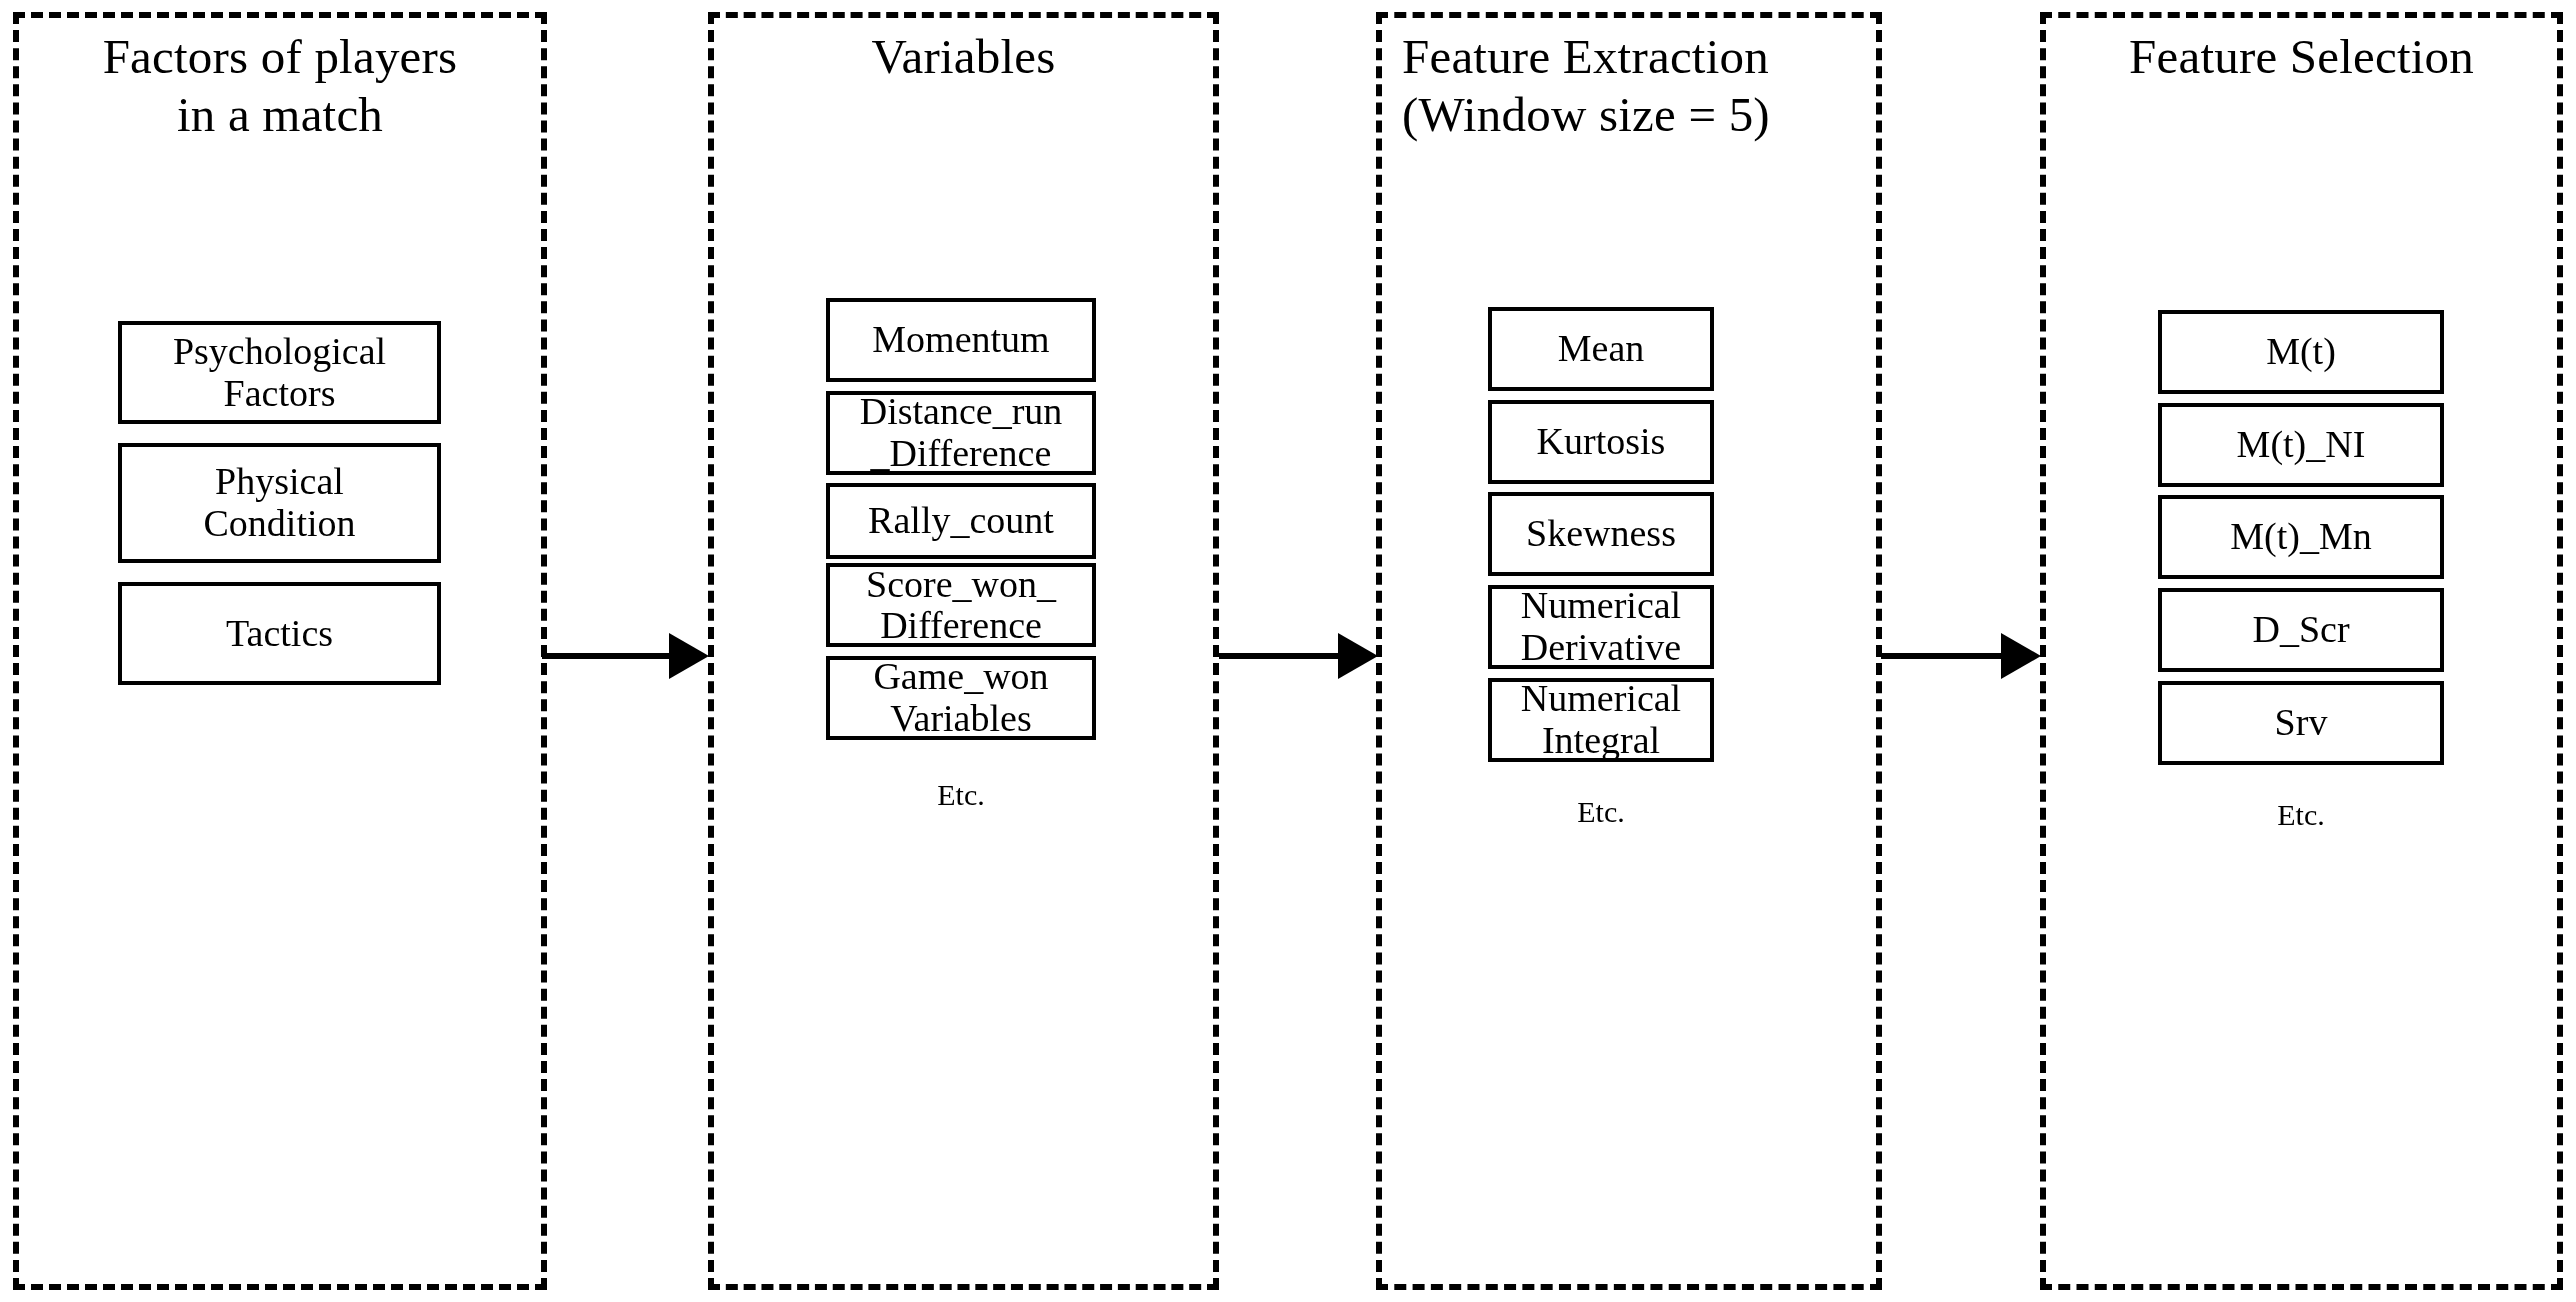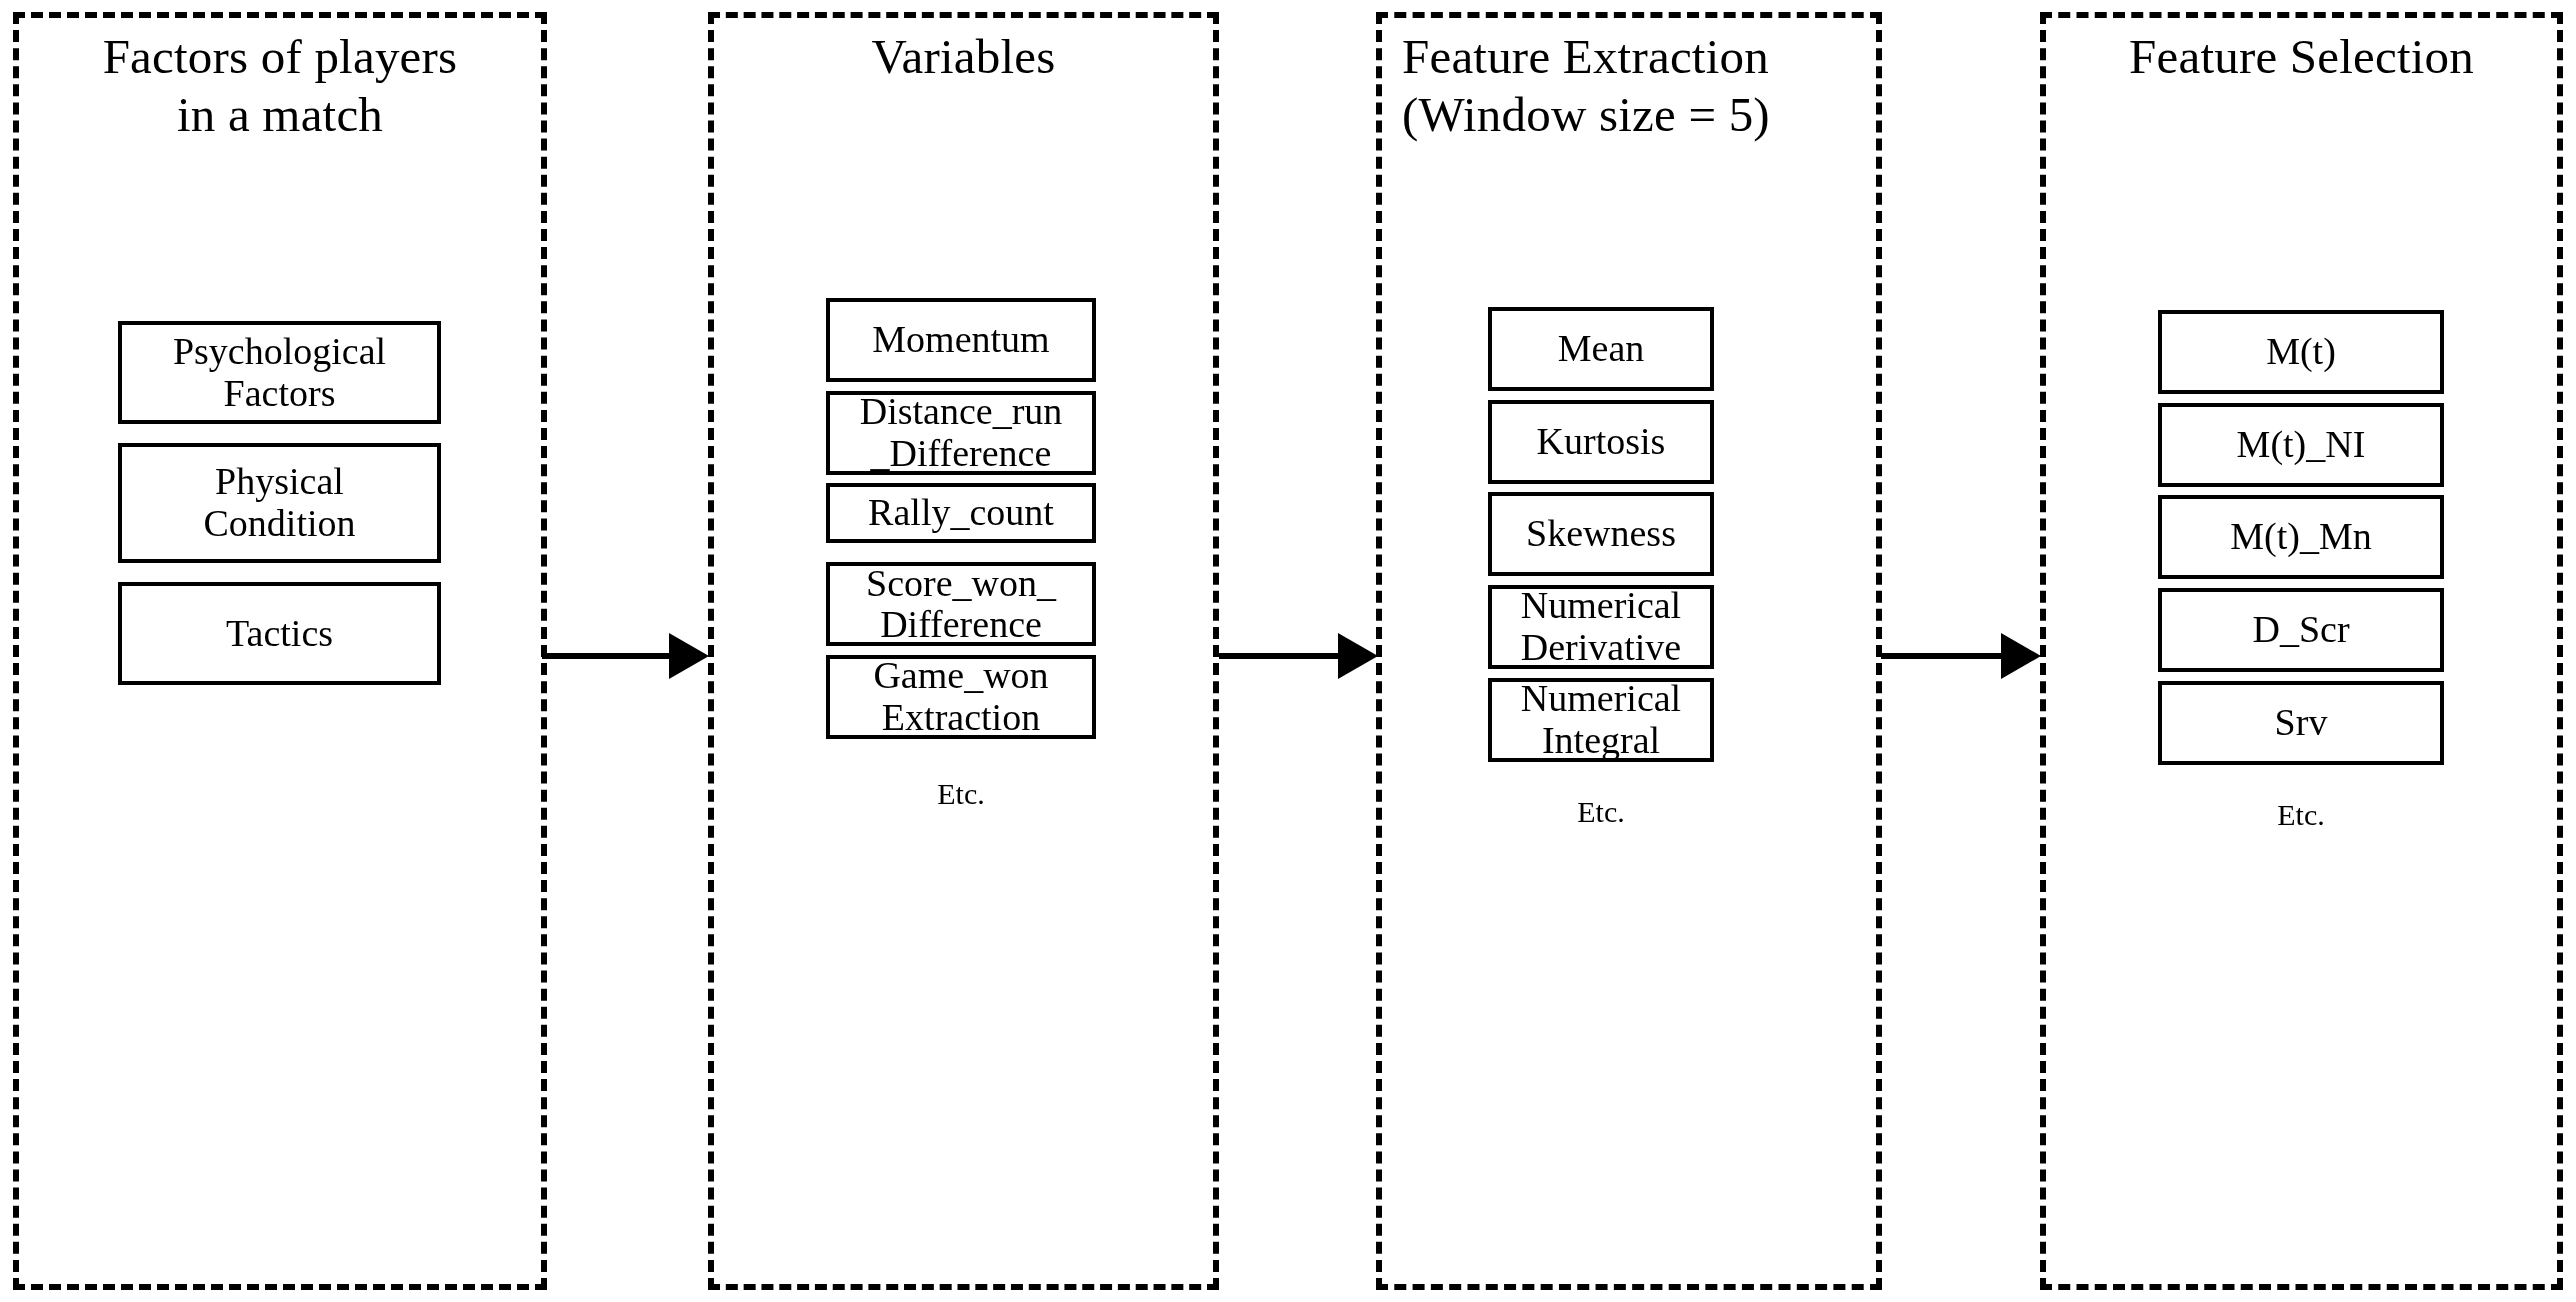--- a/index.html
+++ b/index.html
@@ -114,25 +114,25 @@
   </div>
 
   <div class="panel" style="left:708px; top:12.2px; width:511px; height:1278px;"></div>
 
   <div class="panel-title" style="left:708px; top:28px; width:511px;">Variables</div>
 
   <div class="box-stack" style="left:826px; top:298px; width:270px;">
     <div class="item-box" style="height:84px; margin-bottom:8.7px;">Momentum</div>
     <div class="item-box" style="height:84px; margin-bottom:8.7px;">Distance_run
 _Difference</div>
-    <div class="item-box" style="height:60px; margin-bottom:19px;">Rally_count</div>
+    <div class="item-box" style="height:76px; margin-bottom:4px;">Rally_count</div>
     <div class="item-box" style="height:84px; margin-bottom:8.7px;">Score_won_
 Difference</div>
     <div class="item-box" style="height:84px;">Game_won
-Extraction</div>
+Variables</div>
     <div class="etc-label" style="margin-top:38px;">Etc.</div>
   </div>
 
   <div class="arrow" style="left:1219px; top:656px; width:159px;">
     <div class="arrow-shaft"></div>
     <div class="arrow-head"></div>
   </div>
 
   <div class="panel" style="left:1376px; top:12.2px; width:506px; height:1278px;"></div>
 

